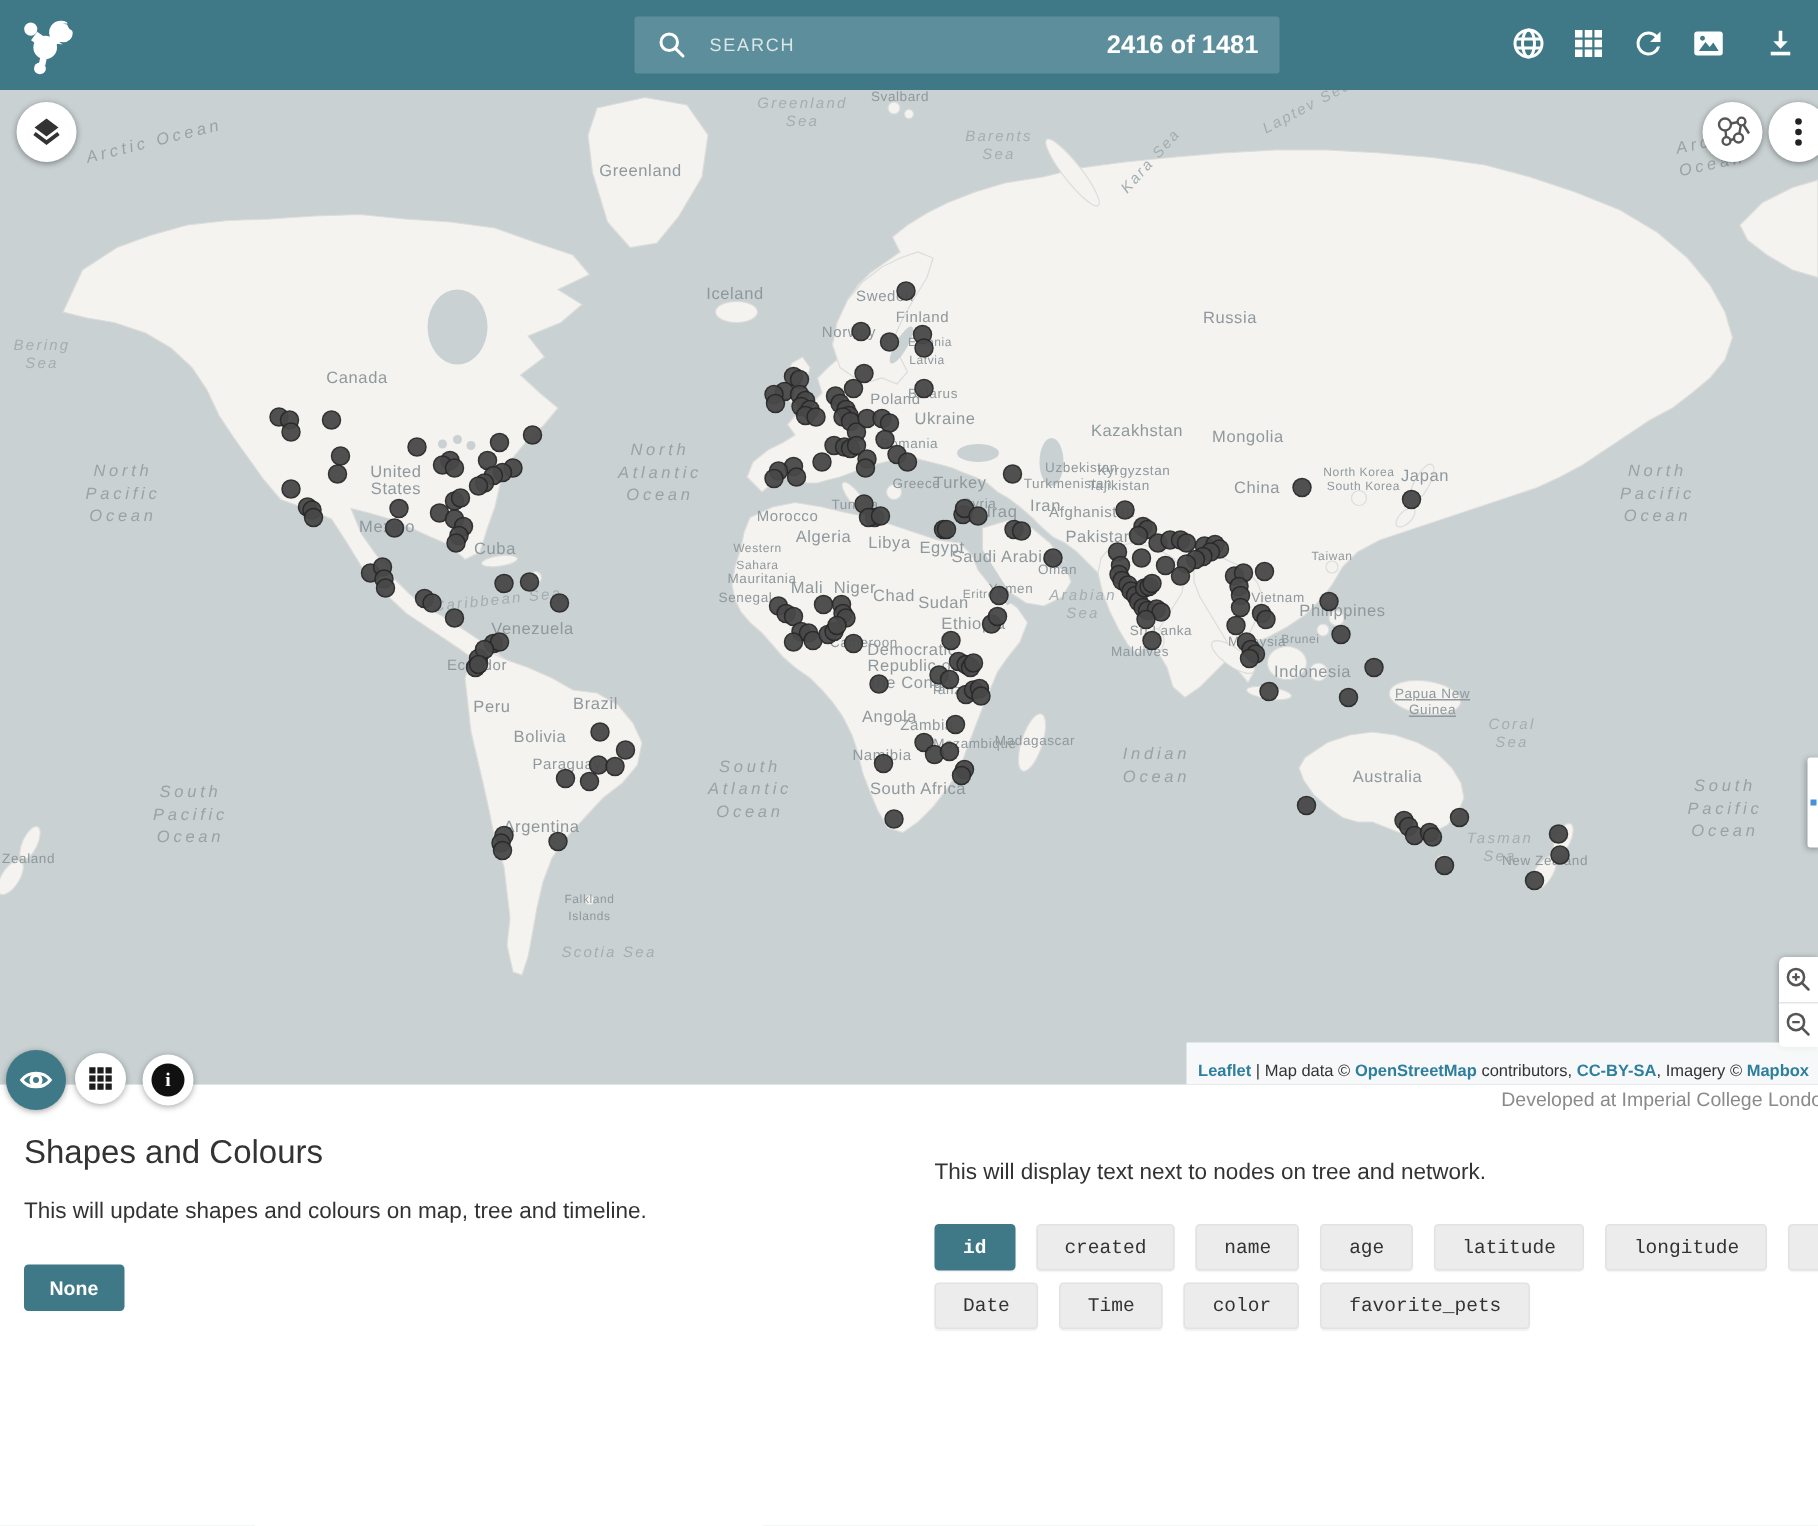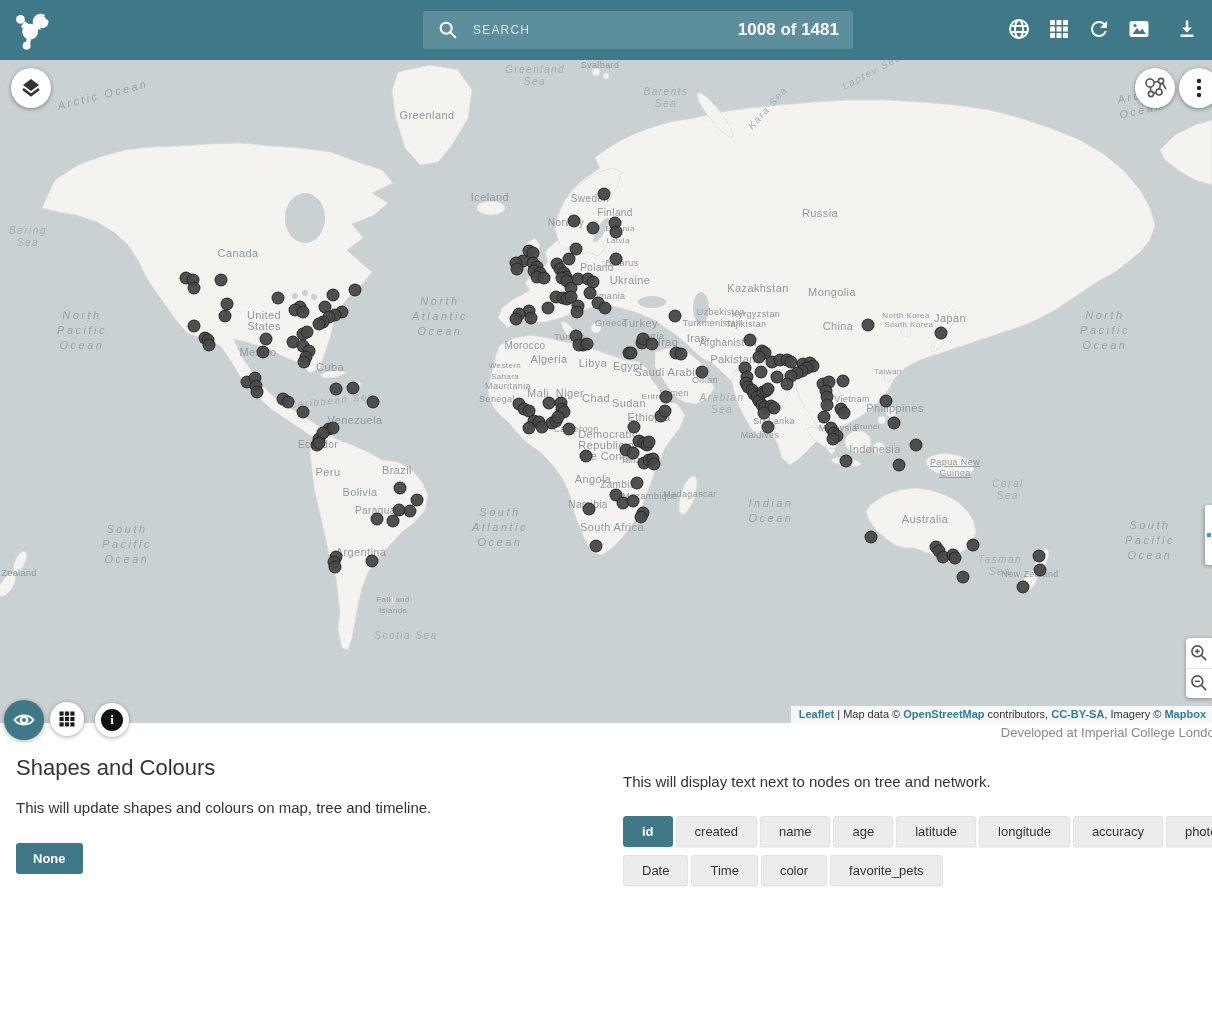--- a/index.html
+++ b/index.html
@@ -33,21 +33,21 @@
   .layers-btn{left:11px;top:8px;width:40px;height:40px;z-index:6;}
   .network-btn{left:1135px;top:8px;width:40px;height:40px;z-index:6;}
   .dots-btn{left:1179px;top:8px;width:40px;height:40px;z-index:6;}
   .partial-panel{position:absolute;left:1205px;top:445px;width:10px;height:60px;background:#fff;
                  box-shadow:-1px 1px 4px rgba(0,0,0,.3);z-index:6;border-radius:2px 0 0 2px;}
   .partial-panel .dot{position:absolute;left:2px;top:28px;width:4px;height:4px;background:#4a90d9;}
   .zoomctl{position:absolute;left:1186px;top:578px;width:26px;height:60px;background:#fff;border-radius:4px 0 0 4px;
            box-shadow:0 1px 4px rgba(0,0,0,.35);z-index:6;display:flex;flex-direction:column;}
   .zbtn{flex:1;background:none;border:none;padding:0;cursor:pointer;display:flex;align-items:center;justify-content:center;}
   .zbtn + .zbtn{border-top:1px solid #e5e5e5;}
-  .attribution{position:absolute;right:0;bottom:0;background:rgba(255,255,255,.85);padding:2px 6px 3px 8px;
+  .attribution{position:absolute;right:0;bottom:0;background:rgba(255,255,255,.85);padding:13px 6px 3px 8px;
                font-size:11px;color:#333;z-index:7;display:flex;align-items:center;}
   .attribution span{white-space:pre;}
   .attribution .link{color:#2E7E9E;font-weight:600;cursor:pointer;}
   
   .credit{position:absolute;top:725px;right:-10px;color:#8a8a8a;font-size:13px;z-index:5;}
   .fab{position:absolute;border:none;border-radius:50%;cursor:pointer;z-index:25;
        box-shadow:0 1px 4px rgba(0,0,0,.35);display:flex;align-items:center;justify-content:center;padding:0;}
   .fab-eye{left:4px;top:700px;width:40px;height:40px;background:#3F7988;}
   .fab-grid{left:50px;top:702px;width:34px;height:34px;background:#fff;}
   .fab-info{left:95px;top:703px;width:34px;height:34px;background:#fff;}
@@ -57,22 +57,22 @@
   .panel-left{left:16px;width:580px;}
   .panel-right{left:623px;width:560px;}
   .panel h2{margin:0;font-size:22px;font-weight:400;color:#333;}
   .panel p{margin:18px 0 0 0;font-size:15px;color:#333;}
   .none-btn{margin-top:27px;background:#3F7988;color:#fff;border:none;border-radius:3px;
             font-size:13px;font-weight:bold;padding:8px 17px;cursor:pointer;
             font-family:"Liberation Sans","DejaVu Sans",sans-serif;}
   .opt-rows{margin-top:26px;}
   .opt-row{margin-bottom:8px;display:flex;}
   .opt-btn{background:#ECECEC;border:1px solid #E2E2E2;border-radius:3px;color:#333;font-size:13px;
-           padding:7px 18px;margin-right:3px;cursor:pointer;box-shadow:0 1px 1px rgba(0,0,0,.06);
-           font-family:Liberation Sans, sans-serif;}
+           padding:7px 18px;margin-right:14px;cursor:pointer;box-shadow:0 1px 1px rgba(0,0,0,.06);
+           font-family:Liberation Mono, monospace;}
   .opt-btn.selected{background:#3F7988;border-color:#3F7988;color:#fff;font-weight:bold;}
 </style>
 </head>
 <body>
 
 <div class="app">
 
   <header class="header">
     <div class="brand">
       <svg width="42" height="42" viewBox="0 0 48 48">
@@ -88,21 +88,21 @@
           <rect x="19" y="33" width="5" height="7" transform="rotate(12 21 36)"></rect>
         </g>
       </svg>
     </div>
     <div class="searchbar">
       <svg class="sicon" width="22" height="22" viewBox="0 0 24 24">
         <circle cx="10" cy="10" r="6" fill="none" stroke="#fff" stroke-width="2.2"></circle>
         <line x1="14.6" y1="14.6" x2="20" y2="20" stroke="#fff" stroke-width="2.2" stroke-linecap="round"></line>
       </svg>
       <span class="search-ph">SEARCH</span>
-      <span class="search-count">1008 of 1481</span>
+      <span class="search-count">2416 of 1481</span>
     </div>
     <div class="header-actions">
       <button class="hbtn" title="">
         <svg width="24" height="24" viewBox="0 0 24 24">
           <circle cx="12" cy="12" r="9" fill="none" stroke="#fff" stroke-width="2"></circle>
           <ellipse cx="12" cy="12" rx="4" ry="9" fill="none" stroke="#fff" stroke-width="2"></ellipse>
           <line x1="3.5" y1="9" x2="20.5" y2="9" stroke="#fff" stroke-width="2"></line>
           <line x1="3.5" y1="15" x2="20.5" y2="15" stroke="#fff" stroke-width="2"></line>
         </svg>
       </button>

